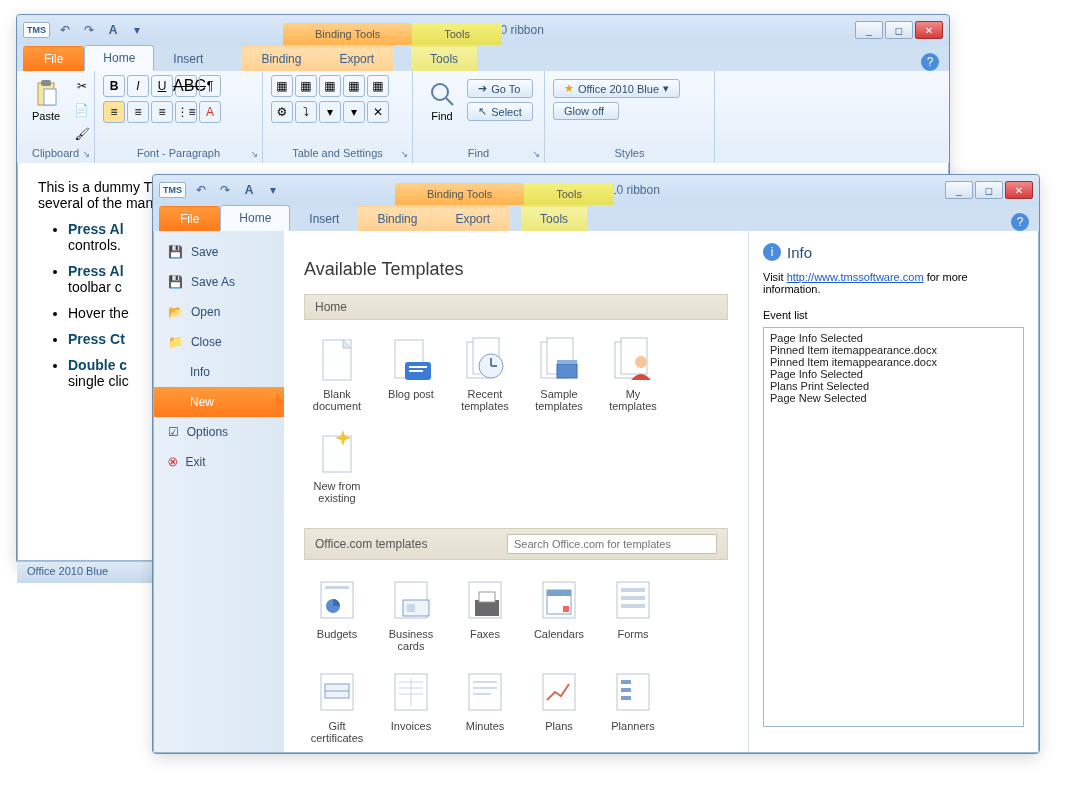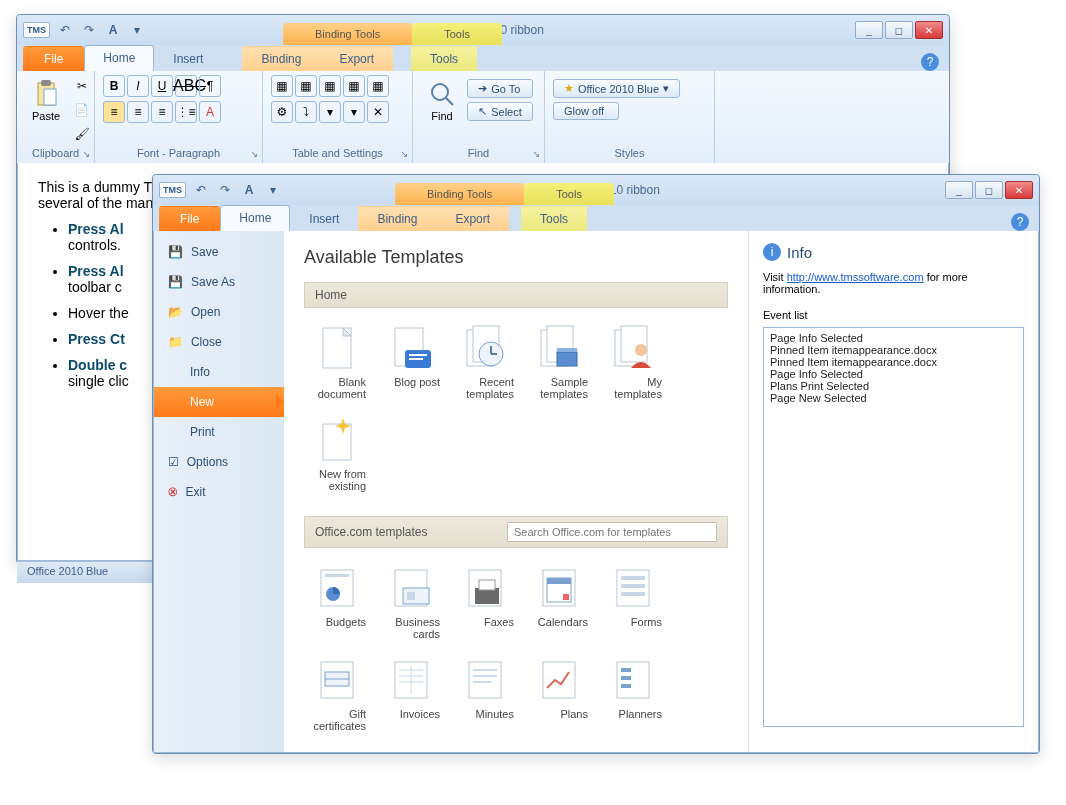--- a/index.html
+++ b/index.html
@@ -46,25 +46,25 @@
 .client li { margin:10px 0;}
 .client .bluebold { color:#0c4a6e; font-weight:bold;}
 .statusbar { height:22px; background:linear-gradient(#dfeaf6,#c7d9ec); border-top:1px solid #a9c2dd; font-size:11px; color:#3d5f88; padding:3px 10px;}
 
 
 .backstage { display:flex; height:calc(100% - 56px); background:#fff; border:1px solid #9cb8d7; border-top:none; }
 .bs-nav { width:130px; background:linear-gradient(to right,#e8f0f9,#dce8f4); padding-top:6px;}
 .bs-item { padding:8px 14px; font-size:12px; color:#2c4e74; display:flex; align-items:center; gap:8px; cursor:pointer;}
 .bs-item.selected { background:linear-gradient(#ff9a3c,#ff7a1a); color:#fff; position:relative;}
 .bs-item.selected::after { content:""; position:absolute; right:-8px; top:50%; margin-top:-8px; border:8px solid transparent; border-left-color:#ff7a1a;}
-.bs-main { flex:1; padding:16px 20px; overflow:auto;}
+.bs-main { flex:1; padding:28px 20px; overflow:auto;}
 .bs-main h2 { font-size:18px; font-weight:normal; color:#3a3a3a; margin-bottom:14px;}
 .section-head { background:linear-gradient(#ece8dc,#e4dfd0); padding:5px 10px; font-size:12px; color:#555; border:1px solid #d6d0bf; display:flex; align-items:center; }
 .tmpl-grid { display:flex; flex-wrap:wrap; gap:16px; padding:16px 4px 24px;}
-.tmpl { width:58px; text-align:right; font-size:11px; color:#444; cursor:pointer;}
+.tmpl { width:58px; text-align:center; font-size:11px; color:#444; cursor:pointer;}
 .tmpl-ico { width:48px; height:48px; margin:0 auto 4px; }
 .search-in { flex:1; margin-left:auto; max-width:210px; }
 .search-in input { width:100%; font-size:11px; padding:3px 6px; border:1px solid #c4c0b2; }
 .bs-right { width:290px; border-left:1px solid #d6e2ef; padding:12px 14px; font-size:11px;}
 .bs-right h3 { font-size:15px; font-weight:normal; color:#2c4e74; display:flex; align-items:center; gap:6px; margin-bottom:10px;}
 .bs-right a { color:#1a5bce;}
 .evlist { border:1px solid #9ab9d9; height:400px; margin-top:6px; padding:4px 6px; font-size:11px; color:#222; background:#fff;}
 
 svg { display:block; }
 </style>
@@ -258,24 +258,20 @@
           <span>📁</span>
           <span>Close</span>
         </div>
       <div class="bs-item">
           <span style="width:14px;"></span>
           <span>Info</span>
         </div>
       <div class="bs-item selected">
           <span style="width:14px;"></span>
           <span>New</span>
-        </div>
-      <div class="bs-item">
-          <span style="width:14px;"></span>
-          <span>Print</span>
         </div>
       <div class="bs-item">
           <span>☑</span>
           <span>Options</span>
         </div>
       <div class="bs-item">
           <span style="color:#c33;">⮿</span>
           <span>Exit</span>
         </div>
     </div>

